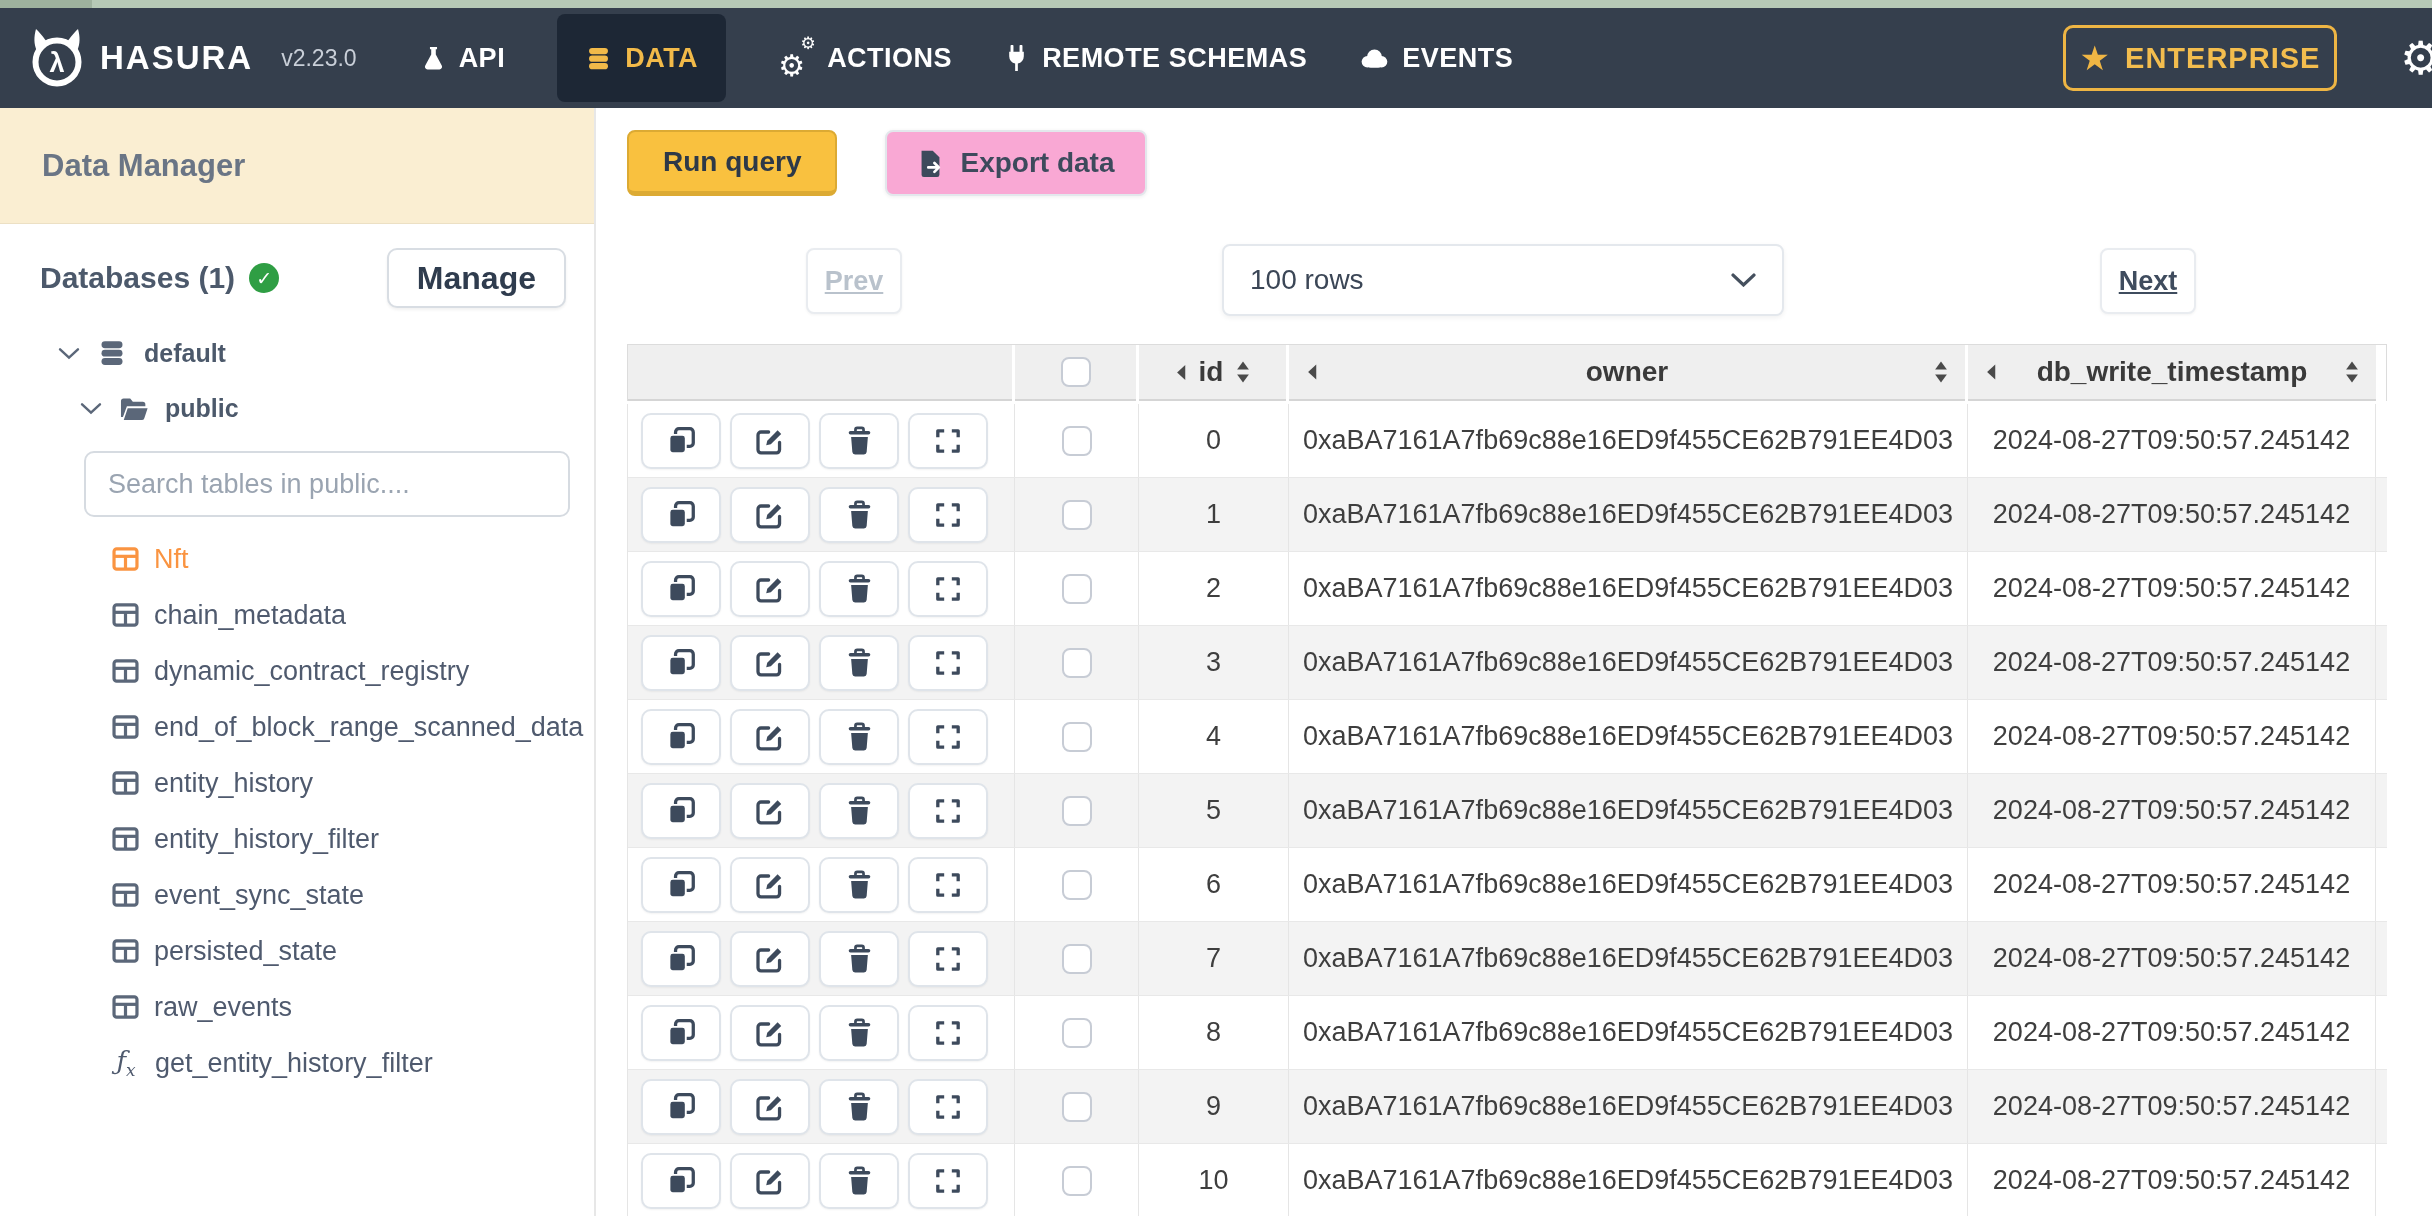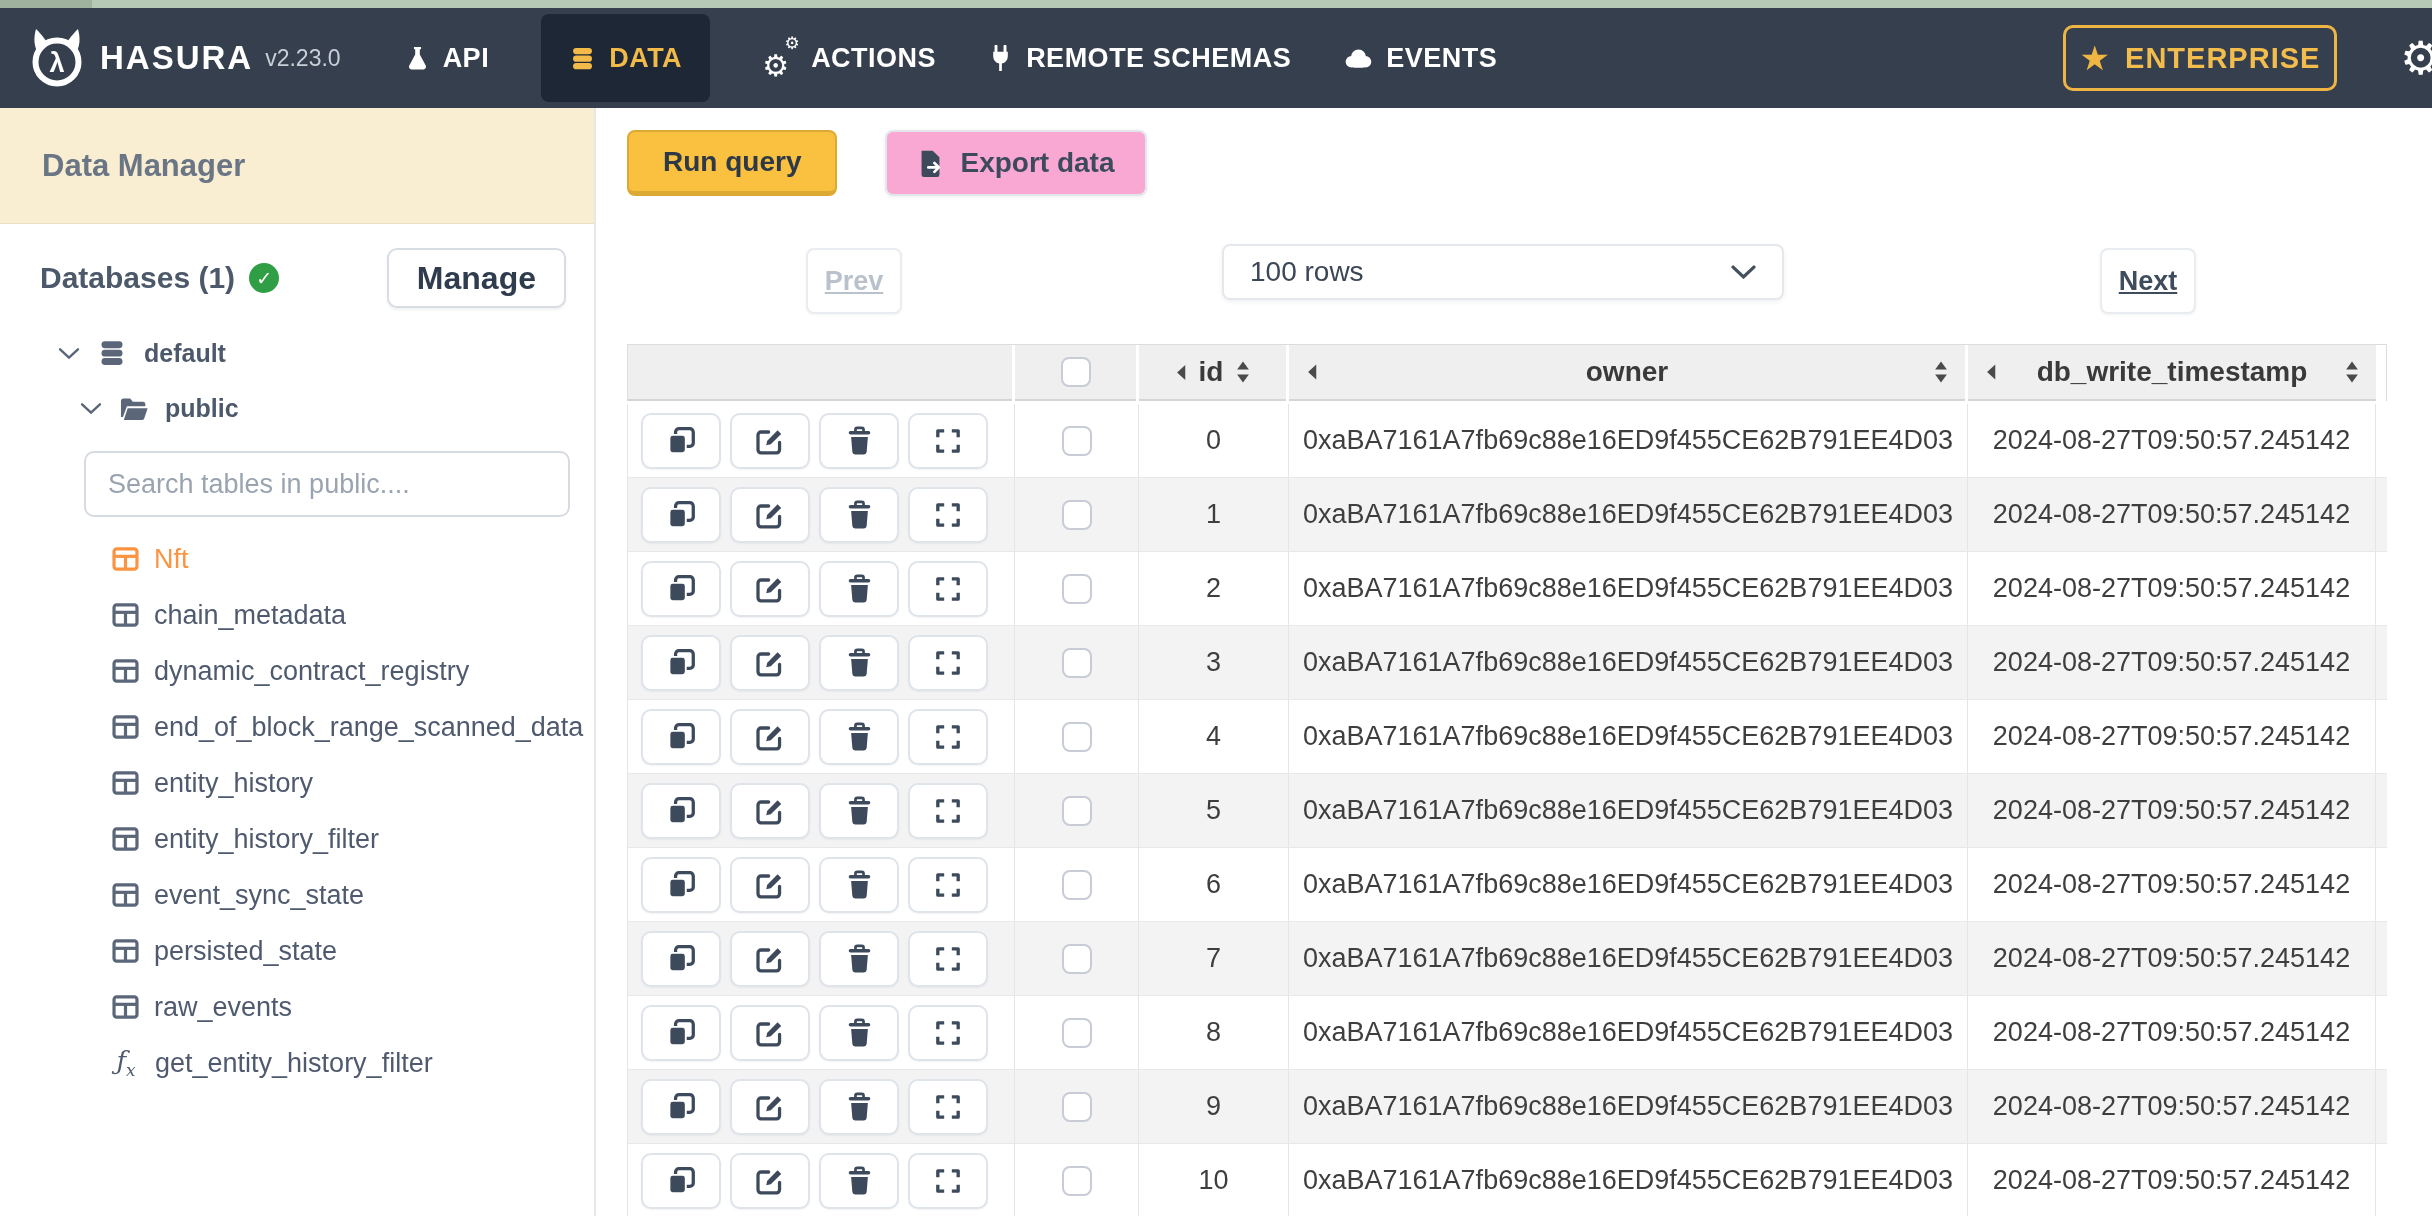--- a/index.html
+++ b/index.html
@@ -9,21 +9,21 @@
 
   
   .topstrip{position:absolute;left:0;top:0;width:100%;height:8px;background:#b6c9b6;}
   .topstrip .seg{position:absolute;left:0;top:0;width:92px;height:8px;background:#9eb29e;}
 
   
   .navbar{position:absolute;left:0;top:8px;width:100%;height:100px;background:#353f4d;
           display:flex;align-items:center;}
   .logo{margin-left:26px;flex:none;}
   .brand{color:#fff;font-size:33px;font-weight:bold;letter-spacing:2px;margin-left:12px;}
-  .version{color:#c9cfd8;font-size:23px;margin-left:12px;}
+  .version{color:#c9cfd8;font-size:23px;margin-left:28px;}
   .nav{display:flex;align-items:center;margin-left:64px;gap:52px;height:100%;}
   .nav-item{display:flex;align-items:center;gap:13px;color:#fff;font-size:27px;font-weight:bold;
             letter-spacing:.5px;cursor:pointer;white-space:nowrap;}
   .nav-item svg{fill:currentColor;}
   .nav-item.active{background:#1d2735;border-radius:8px;padding:0 28px;height:88px;color:#f2ba49;}
   .gears{position:relative;width:36px;height:34px;font-family:"DejaVu Sans",sans-serif;font-weight:normal;}
   .gear-main{position:absolute;left:0;bottom:-6px;font-size:30px;line-height:1;}
   .gear-small{position:absolute;right:-2px;top:-6px;font-size:17px;line-height:1;}
   .enterprise{position:absolute;left:2063px;top:50%;transform:translateY(-50%);
               width:274px;height:66px;box-sizing:border-box;display:flex;align-items:center;justify-content:center;
@@ -72,21 +72,21 @@
            border-radius:8px;font-size:28px;font-weight:bold;color:#2e3948;display:flex;align-items:center;cursor:pointer;}
   .export-btn{height:66px;padding:0 30px;background:#f9a8d4;border:2px solid #e3e7ec;border-radius:8px;
               font-size:28px;font-weight:bold;color:#3d4a5c;display:flex;align-items:center;gap:16px;
               box-shadow:0 1px 4px rgba(0,0,0,.07);cursor:pointer;}
   .export-btn svg{color:#3d4a5c;}
   .pg-btn{position:absolute;width:96px;height:66px;background:#fff;border:2px solid #e9ecf0;border-radius:8px;
           box-sizing:border-box;display:flex;align-items:center;justify-content:center;
           font-size:27px;font-weight:bold;box-shadow:0 1px 3px rgba(0,0,0,.05);cursor:pointer;text-decoration:underline;}
   .prev-btn{left:208px;top:140px;color:#b9c2cc;}
   .next-btn{left:1502px;top:140px;color:#3f4c5e;}
-  .rows-select{position:absolute;left:624px;top:136px;width:562px;height:56px;background:#fff;
+  .rows-select{position:absolute;left:624px;top:136px;width:562px;height:72px;background:#fff;
                border:2px solid #e4e8ed;border-radius:8px;box-shadow:0 2px 5px rgba(0,0,0,.06);
                display:flex;align-items:center;padding:0 26px;font-size:28px;color:#3b4656;
                box-sizing:border-box;cursor:pointer;}
   .rows-select svg{margin-left:auto;color:#45505e;}
 
   
   .table{position:absolute;left:29px;top:236px;width:1760px;}
   .thead{display:grid;grid-template-columns:384px 121px 147px 676px 408px;column-gap:3px;
          background:#fff;border:1px solid #dcdcdc;border-bottom:none;box-sizing:border-box;}
   .th{background:#efefef;height:54px;border-bottom:2px solid #d5d5d5;display:flex;align-items:center;

